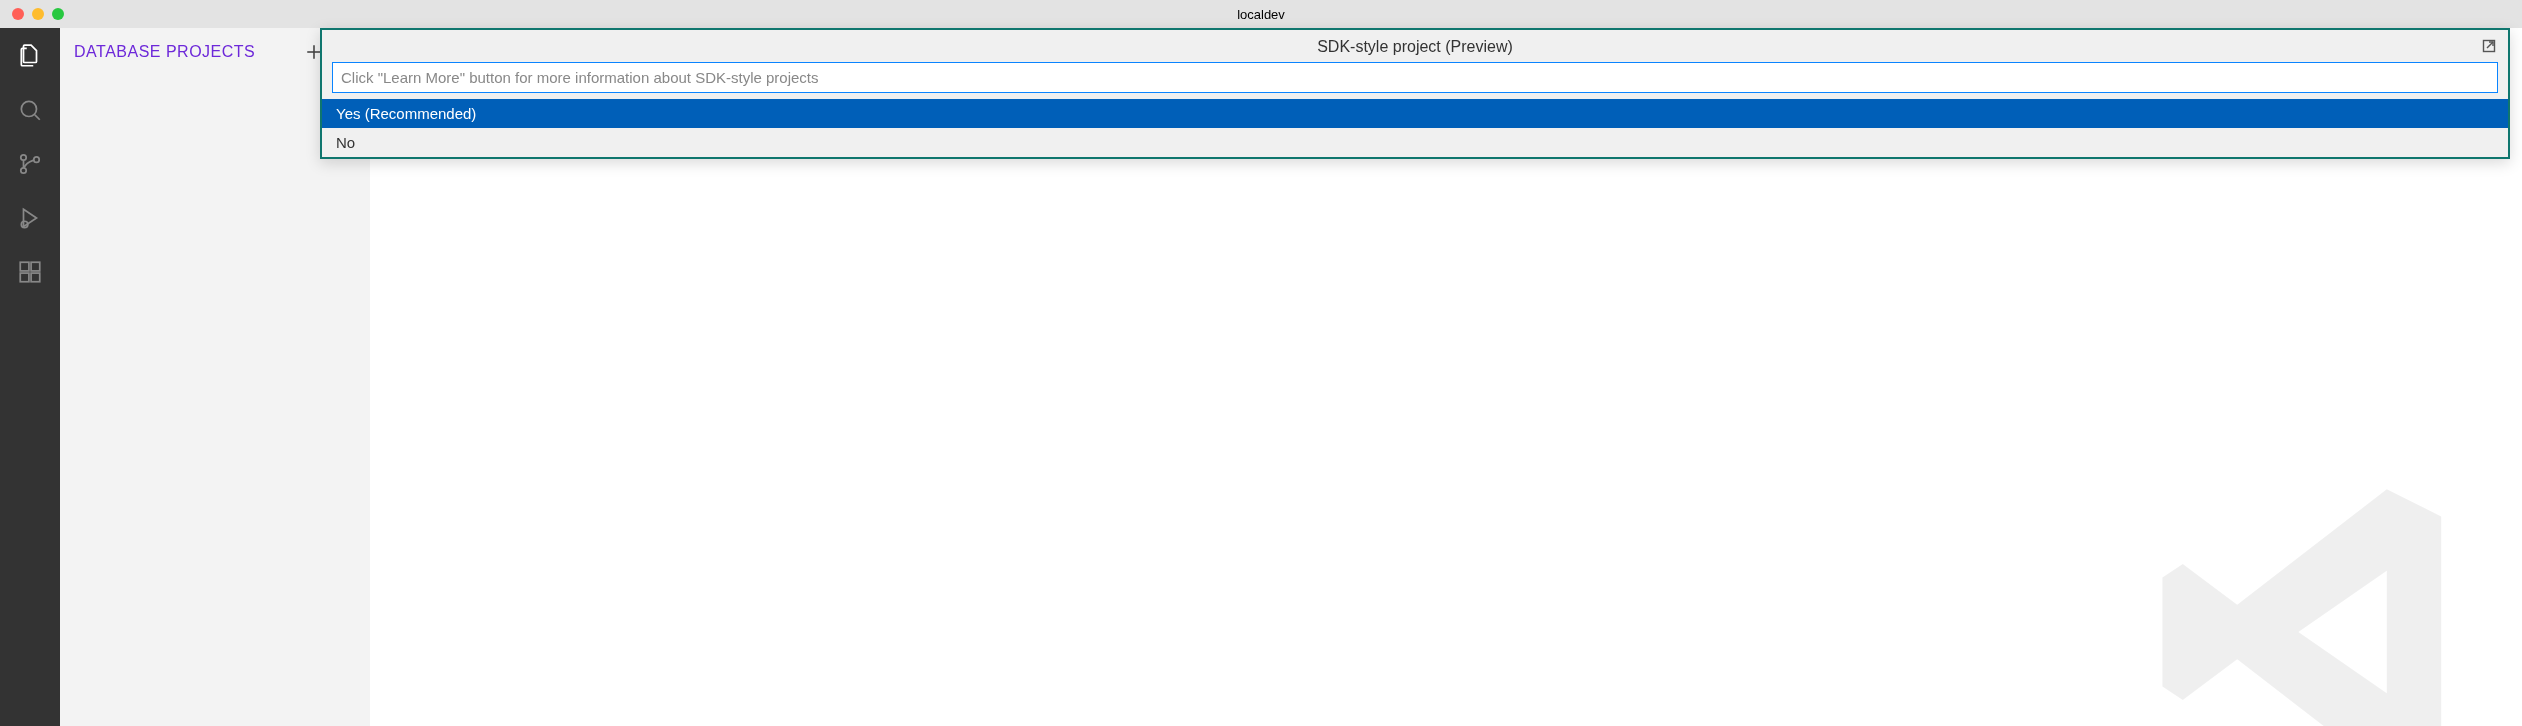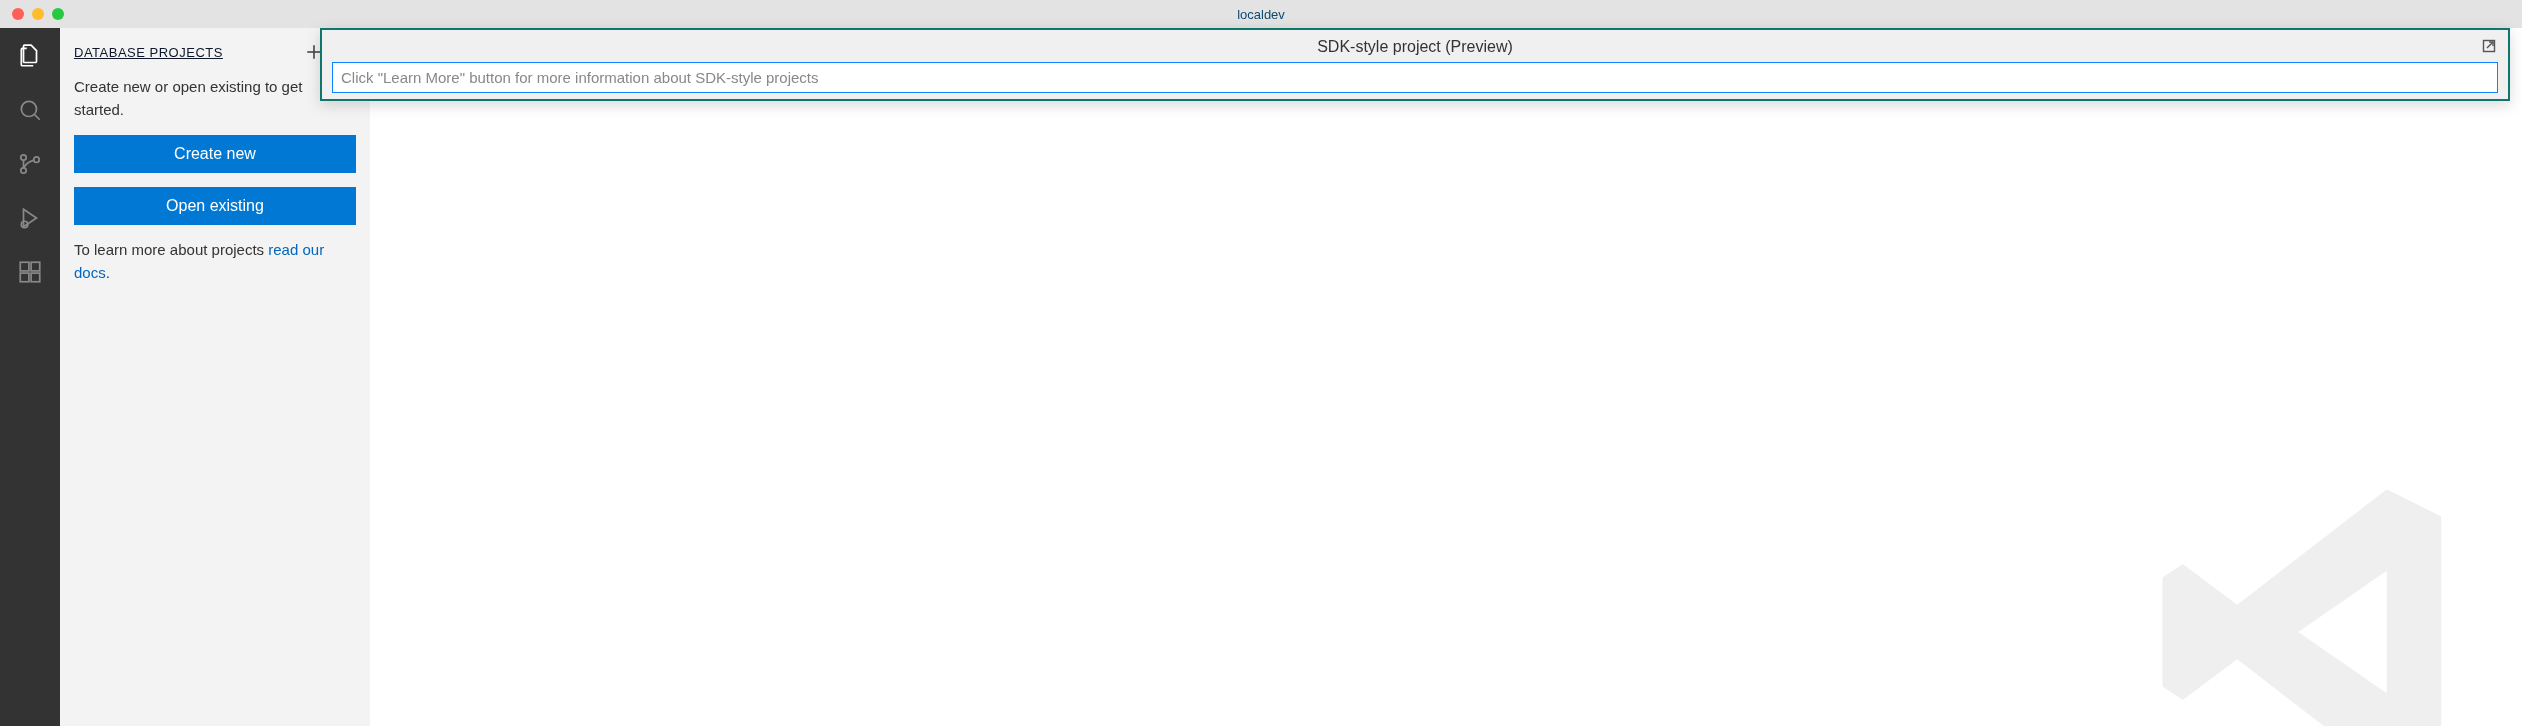--- a/index.html
+++ b/index.html
@@ -6,35 +6,35 @@
   html, body { width: 100%; height: 100%; font-family: -apple-system, BlinkMacSystemFont, "Segoe UI", sans-serif; overflow: hidden; }
   body { display: flex; flex-direction: column; background: #fff; }
 
   
   .titlebar { height: 28px; background: #e3e3e3; display: flex; align-items: center; position: relative; }
   .traffic-lights { display: flex; gap: 8px; padding-left: 12px; }
   .traffic-light { width: 12px; height: 12px; border-radius: 50%; }
   .tl-red { background: #ff5f57; }
   .tl-yellow { background: #febc2e; }
   .tl-green { background: #28c840; }
-  .title-text { position: absolute; left: 50%; transform: translateX(-50%); font-size: 13px; color: #0c4a6e; }
+  .title-text { position: absolute; left: 50%; transform: translateX(-50%); font-size: 13px; color: #000000; }
 
   
   .main { flex: 1; display: flex; min-height: 0; }
 
   
   .activity-bar { width: 60px; background: #333333; display: flex; flex-direction: column; align-items: center; padding-top: 12px; gap: 22px; }
   .activity-item { width: 32px; height: 32px; display: flex; align-items: center; justify-content: center; color: #888; cursor: pointer; }
   .activity-item.active { color: #fff; }
   .activity-item svg { width: 26px; height: 26px; }
 
   
   .sidebar { width: 310px; background: #f3f3f3; padding: 14px 0 0 0; display: flex; flex-direction: column; }
   .sidebar-header { display: flex; align-items: center; padding: 0 14px 8px 14px; }
-  .sidebar-title { font-size: 13px; letter-spacing: 0.5px; color: #0f172a; flex: 1; text-decoration: underline; }
+  .sidebar-title { font-size: 16px; letter-spacing: 0.5px; color: #6d28d9; flex: 1; }
   .sidebar-actions { display: flex; gap: 12px; }
   .sidebar-action { width: 20px; height: 20px; color: #444; cursor: pointer; display:flex; align-items:center; justify-content:center;}
   .sidebar-action svg { width: 18px; height: 18px; }
 
   .sidebar-body { padding: 6px 14px; font-size: 15px; color: #333; line-height: 1.5; }
   .sidebar-body p { margin-bottom: 14px; }
   .btn { display: block; width: 100%; background: #0078d4; color: #fff; border: none; font-size: 16px; padding: 10px 0; margin-bottom: 14px; cursor: pointer; }
   .link { color: #0066bf; cursor: pointer; }
 
   
@@ -125,28 +125,20 @@
               <line x1="2" y1="8" x2="14" y2="8"></line>
           </svg>
         </div>
         <div class="sidebar-action">
           <svg viewBox="0 0 16 16" fill="none" stroke="currentColor" stroke-width="1.4">
             <path d="M1.5 3.5h4l1.5 2h7.5v7a1 1 0 0 1-1 1h-12a1 1 0 0 1-1-1v-8a1 1 0 0 1 1-1z"></path>
           </svg>
         </div>
       </div>
     </div>
-    <div class="sidebar-body">
-      <p>Create new or open existing to get started.</p>
-      <button class="btn">Create new</button>
-      <button class="btn">Open existing</button>
-      <p>
-        <span>To learn more about projects </span><span class="link">read our docs</span><span>.</span>
-      </p>
-    </div>
   </div>
 
   <div class="editor">
     <div class="watermark">
       <svg viewBox="0 0 100 100">
         <path fill="#000" d="M72 8 L88 16 L88 84 L72 92 L28 58 L12 70 L6 66 L6 34 L12 30 L28 42 Z M72 32 L46 50 L72 68 Z"></path>
       </svg>
     </div>
   </div>
 
@@ -159,13 +151,17 @@
       <svg viewBox="0 0 16 16" fill="none" stroke="currentColor" stroke-width="1.4">
         <rect x="2.5" y="2.5" width="11" height="11"></rect>
         <path d="M6 10 L12 4"></path>
           <path d="M8 4 H12 V8"></path>
       </svg>
     </div>
   </div>
   <div class="qi-input-wrap">
     <input class="qi-input" type="text" placeholder="Click &quot;Learn More&quot; button for more information about SDK-style projects" style="">
   </div>
+  <div class="qi-options">
+    <div class="qi-option selected">Yes (Recommended)</div>
+    <div class="qi-option">No</div>
+  </div>
 </div>
 
 </body></html>

